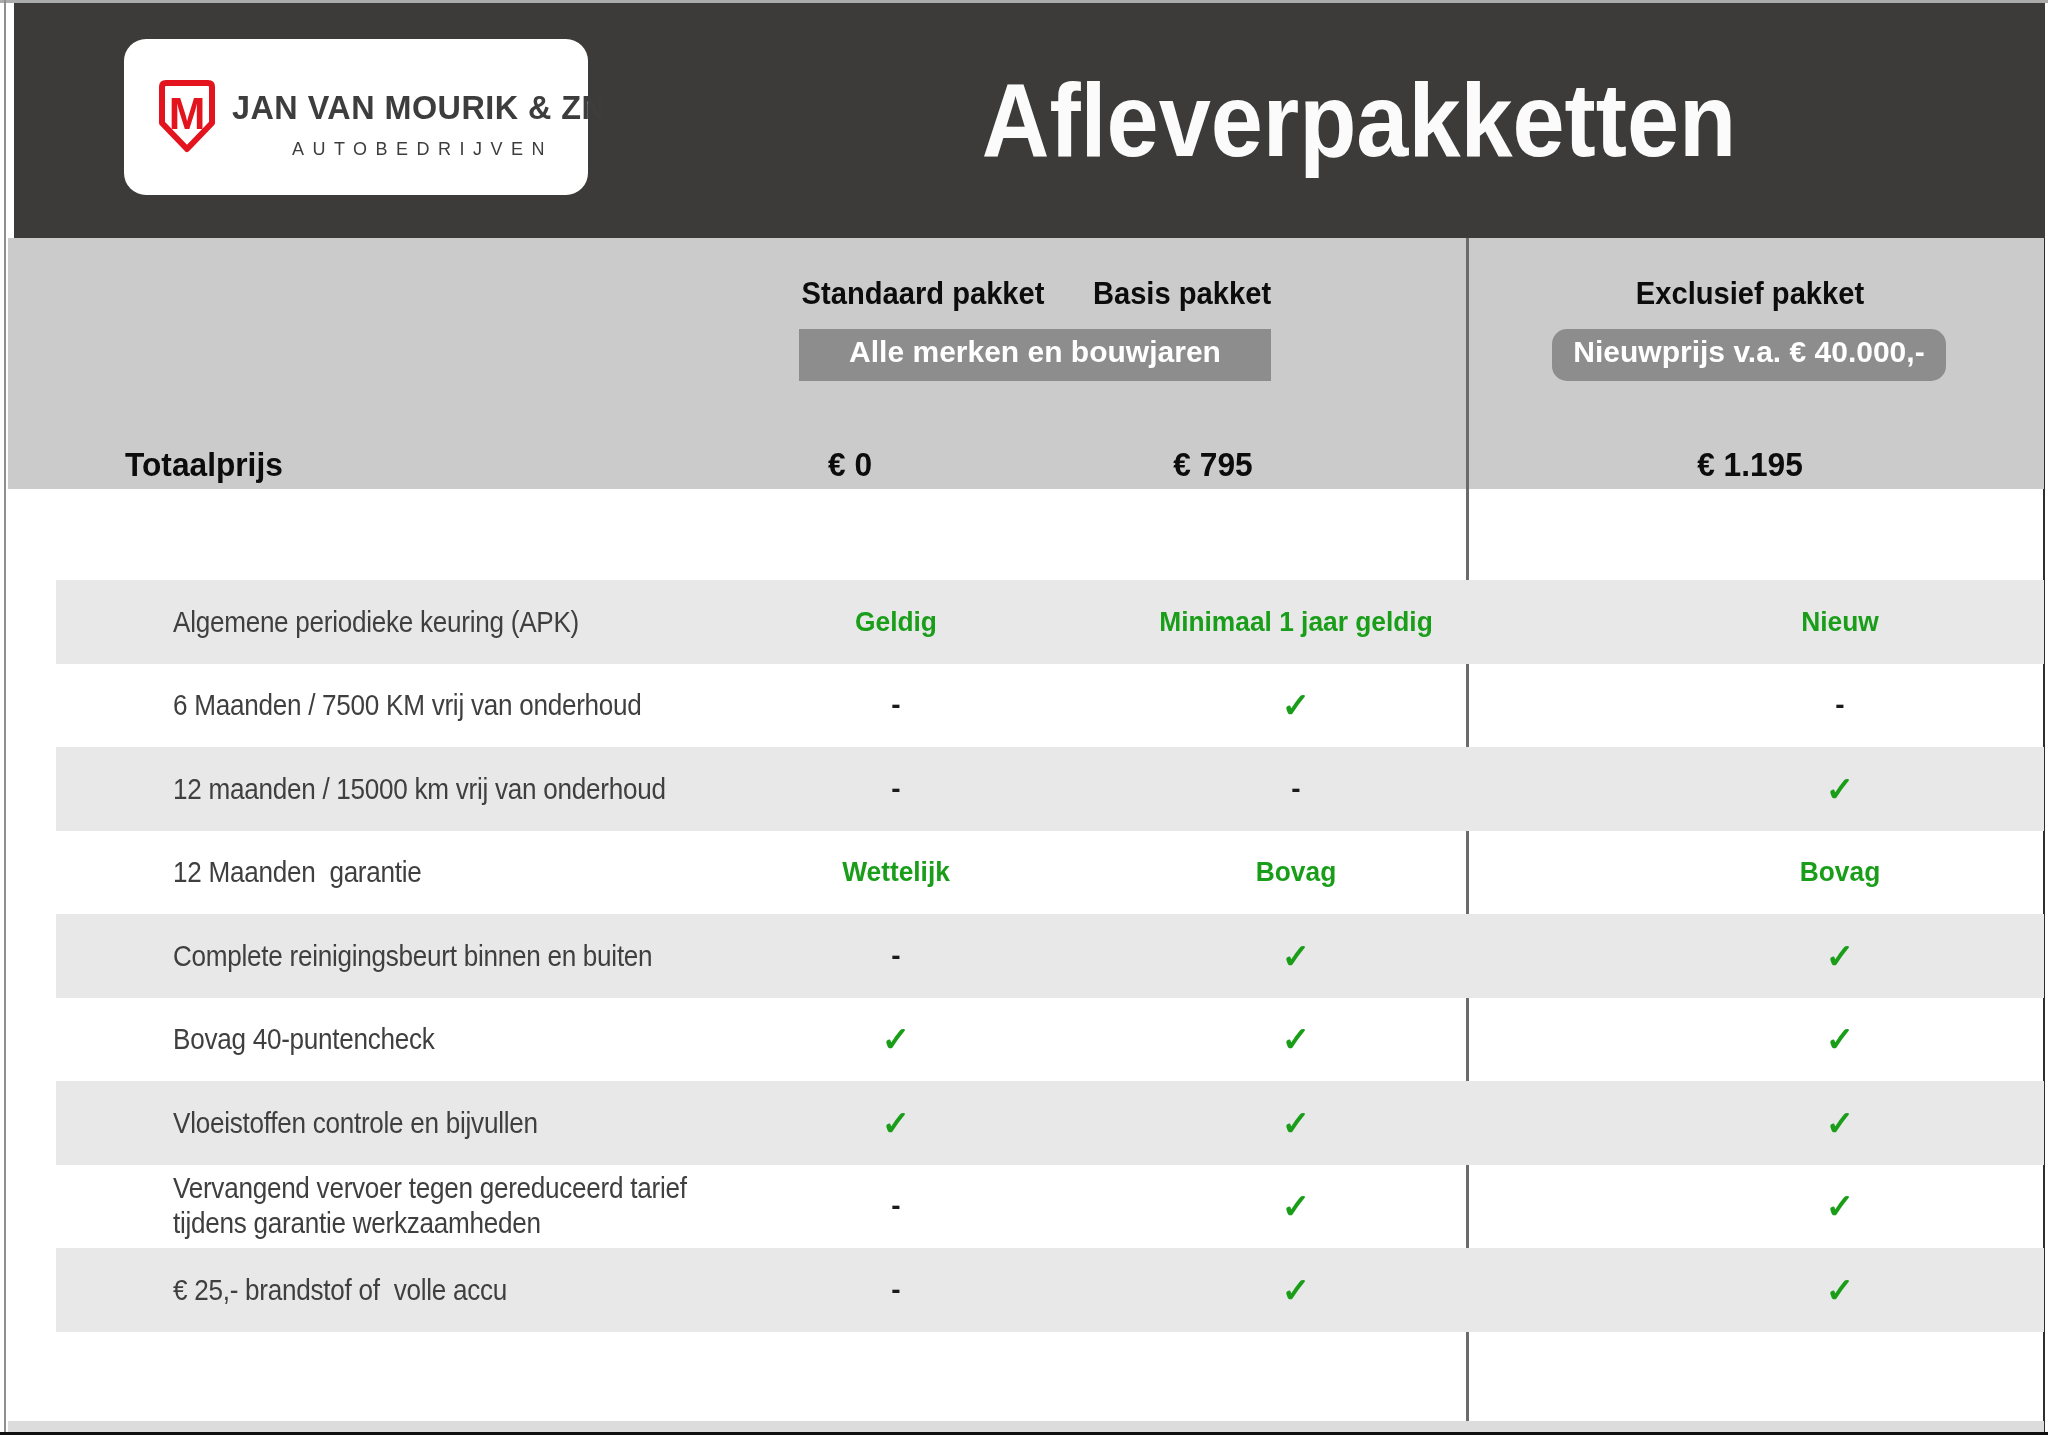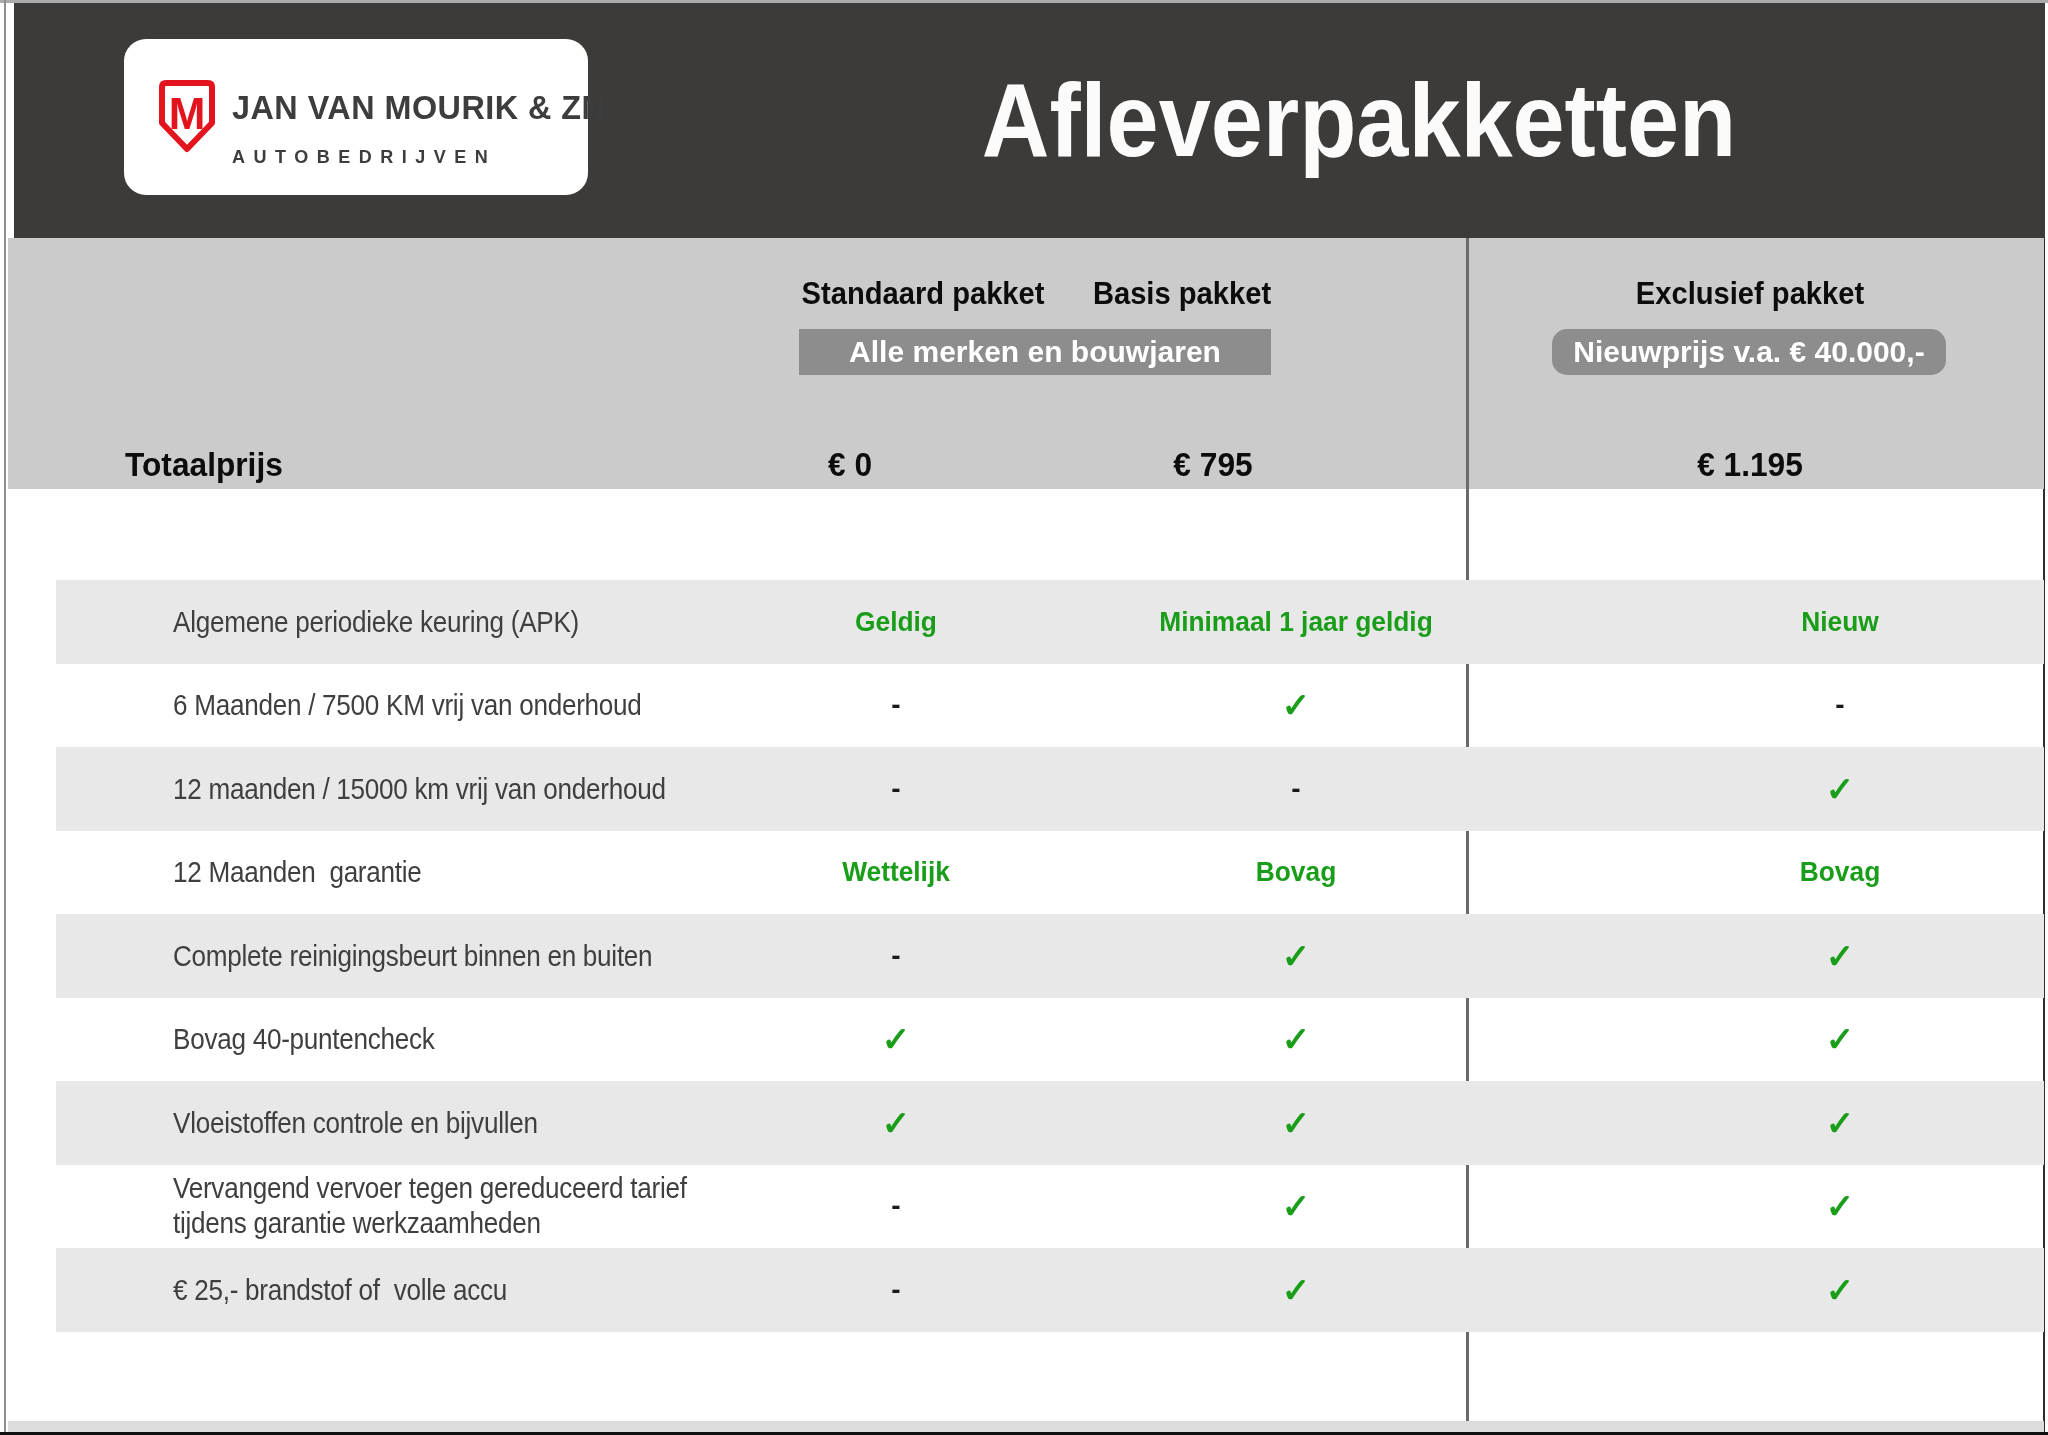--- a/index.html
+++ b/index.html
@@ -14,33 +14,33 @@
   .bottom-strip{position:absolute;left:8px;top:1421px;width:2036px;height:11px;background:#dcdcdc;}
   .bottom-line{position:absolute;left:0;top:1432px;width:2048px;height:3px;background:#101010;}
 
   
   .header-bar{position:absolute;left:14px;top:3px;width:2031px;height:235px;background:#3c3b3a;}
   .logo-card{position:absolute;left:110px;top:36px;width:464px;height:156px;background:#ffffff;border-radius:22px;}
   .logo-inner{position:absolute;left:34px;top:40px;display:flex;align-items:flex-start;}
   .shield{width:58px;height:74px;flex:0 0 auto;}
   .brand-text{margin-left:16px;padding-top:10px;}
   .brand-line1{font-size:33px;font-weight:700;color:#3d3d3d;letter-spacing:0.5px;transform:scaleX(0.98);transform-origin:left center;white-space:nowrap;}
-  .brand-line2{font-size:18px;font-weight:700;color:#3d3d3d;letter-spacing:8.5px;margin-top:20px;white-space:nowrap;}
+  .brand-line2{font-size:18px;font-weight:400;color:#3d3d3d;letter-spacing:8.5px;margin-top:12px;white-space:nowrap;text-align:center;}
   .title{
     position:absolute;left:1345px;top:52px;transform:translateX(-50%) scaleX(0.9);
     transform-origin:center;color:#fbfbfb;font-size:104px;font-weight:800;line-height:130px;white-space:nowrap;
   }
 
   
   .band{position:absolute;left:8px;top:238px;width:2036px;height:251px;background:#cbcbcb;}
   .col-head{position:absolute;top:276px;transform:translateX(-50%) scaleX(0.94);font-size:31px;font-weight:700;color:#0c0c0c;white-space:nowrap;}
   .col-head.c1{left:923px;}
   .col-head.c2{left:1182px;}
   .col-head.c3{left:1750px;}
-  .badge{position:absolute;top:329px;height:46px;background:#8d8d8d;color:#ffffff;
+  .badge{position:absolute;top:329px;height:52px;background:#8d8d8d;color:#ffffff;
     font-size:30px;font-weight:700;text-align:center;line-height:46px;white-space:nowrap;}
   .badge.b1{left:799px;width:472px;}
   .badge.b2{left:1552px;width:394px;border-radius:15px;}
   .price-label{position:absolute;left:125px;top:446px;font-size:33px;font-weight:700;color:#0c0c0c;transform:scaleX(0.96);transform-origin:left center;}
   .price-val{position:absolute;top:446px;transform:translateX(-50%) scaleX(0.96);font-size:33px;font-weight:700;color:#0c0c0c;white-space:nowrap;}
   .price-val.v1{left:850px;}
   .price-val.v2{left:1213px;}
   .price-val.v3{left:1750px;}
 
   

